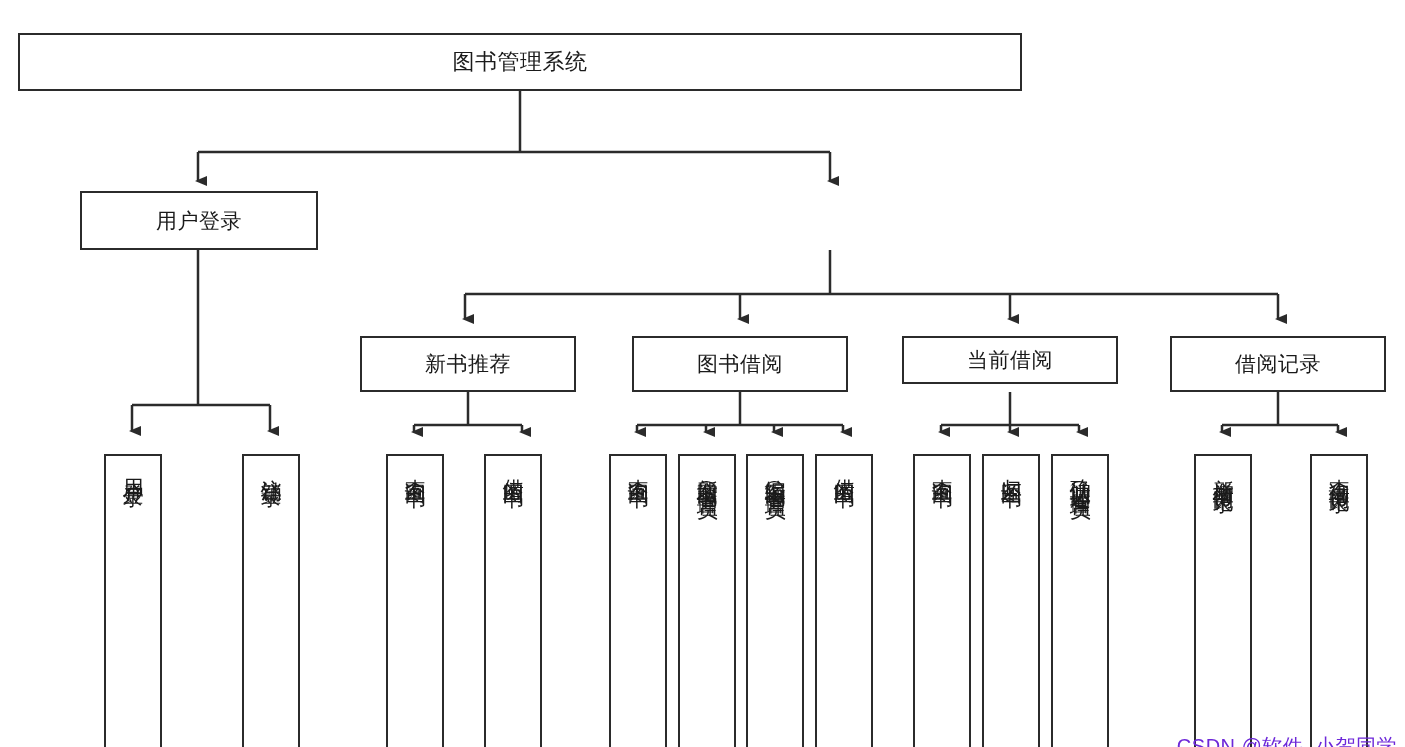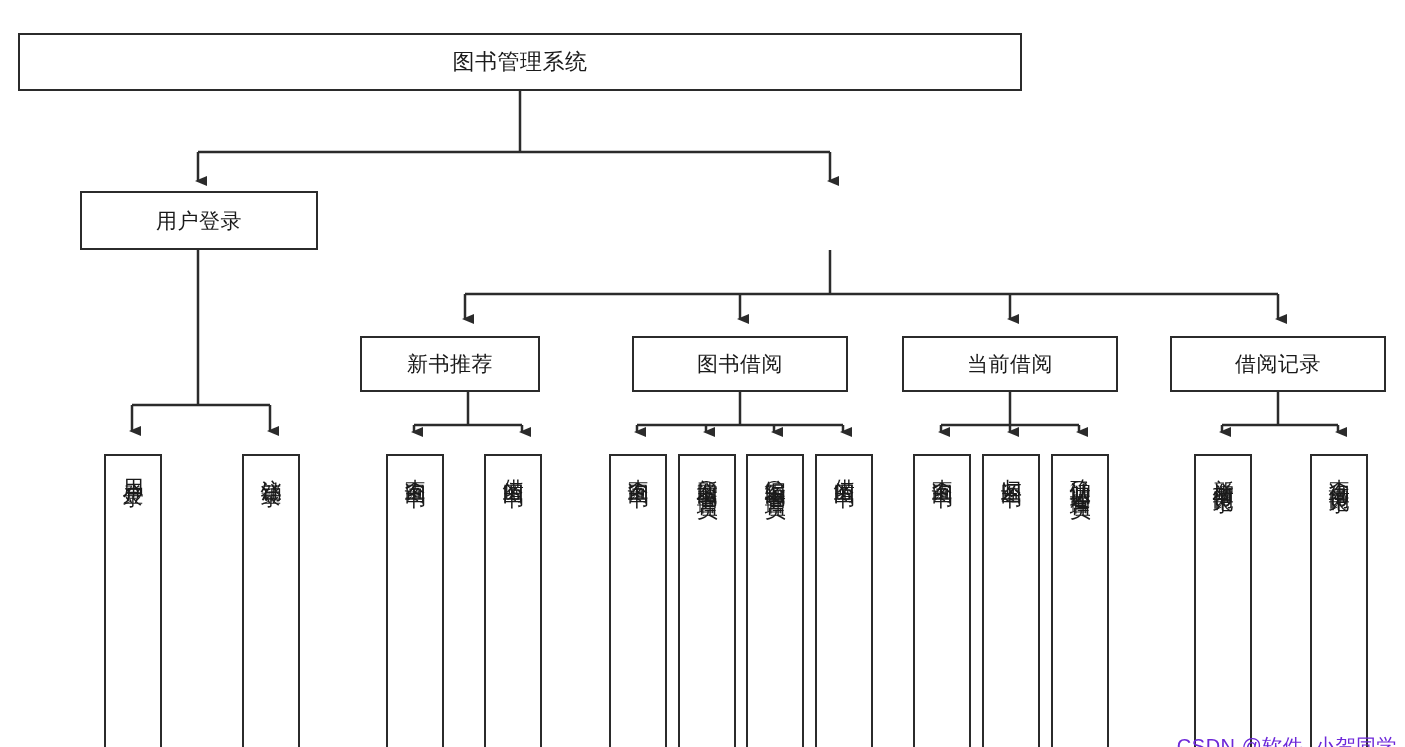--- a/index.html
+++ b/index.html
@@ -141,29 +141,29 @@
 
   <div class="node root" style="left:18px; top:14px; width:1004px; height:58px;">
     <span class="label">图书管理系统</span>
   </div>
 
   <div class="node branch" style="left:80px; top:172px; width:238px; height:59px;">
     <span class="label">用户登录</span>
   </div>
 
 
-  <div class="node branch" style="left:360px; top:317px; width:180px; height:56px;">
+  <div class="node branch" style="left:360px; top:317px; width:216px; height:56px;">
     <span class="label">新书推荐</span>
   </div>
 
   <div class="node branch" style="left:632px; top:317px; width:216px; height:56px;">
     <span class="label">图书借阅</span>
   </div>
 
-  <div class="node branch" style="left:902px; top:317px; width:216px; height:56px;">
+  <div class="node branch" style="left:902px; top:317px; width:216px; height:48px;">
     <span class="label">当前借阅</span>
   </div>
 
   <div class="node branch" style="left:1170px; top:317px; width:216px; height:56px;justify-content:center;">
     <span class="label">借阅记录</span>
   </div>
 
   <div class="node leaf" style="left:104px; top:435px; width:58px; height:297px;">
     <span class="label">用户登录</span>
   </div>

